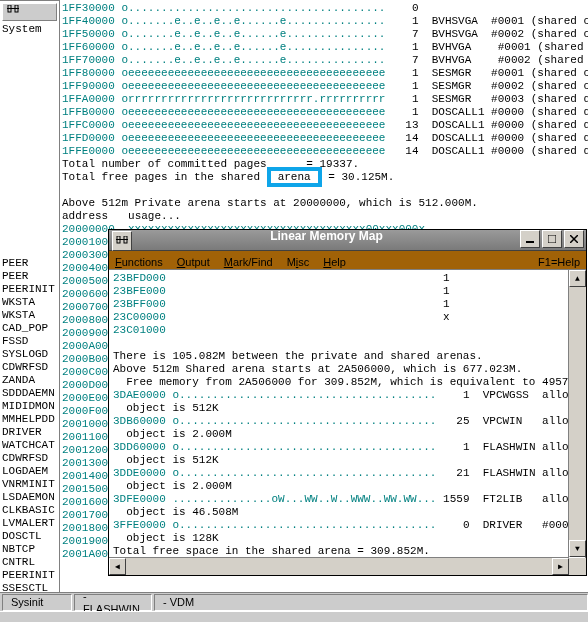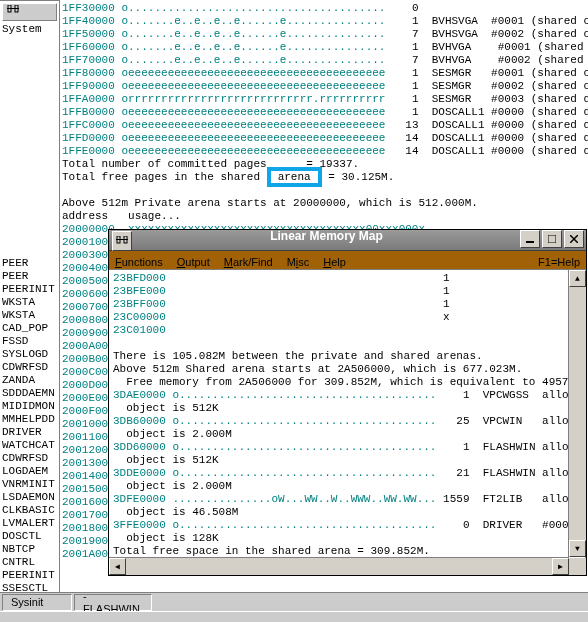--- a/index.html
+++ b/index.html
@@ -185,15 +185,16 @@
   <div class="hsb">
     <div class="sbbtn">◀</div>
     <div class="sbbtn r">▶</div>
   </div>
   <div class="sbcorner"></div>
 </div>
 
 <div class="statusbar">
   <div class="statuscell" style="width:52px">Sysinit</div>
   <div class="statuscell" style="width:60px">- FLASHWIN</div>
+  <div class="statuscell" style="flex:1">- VDM</div>
 </div>
 <div class="tinybar"></div>
 </div>
 
 </body></html>

